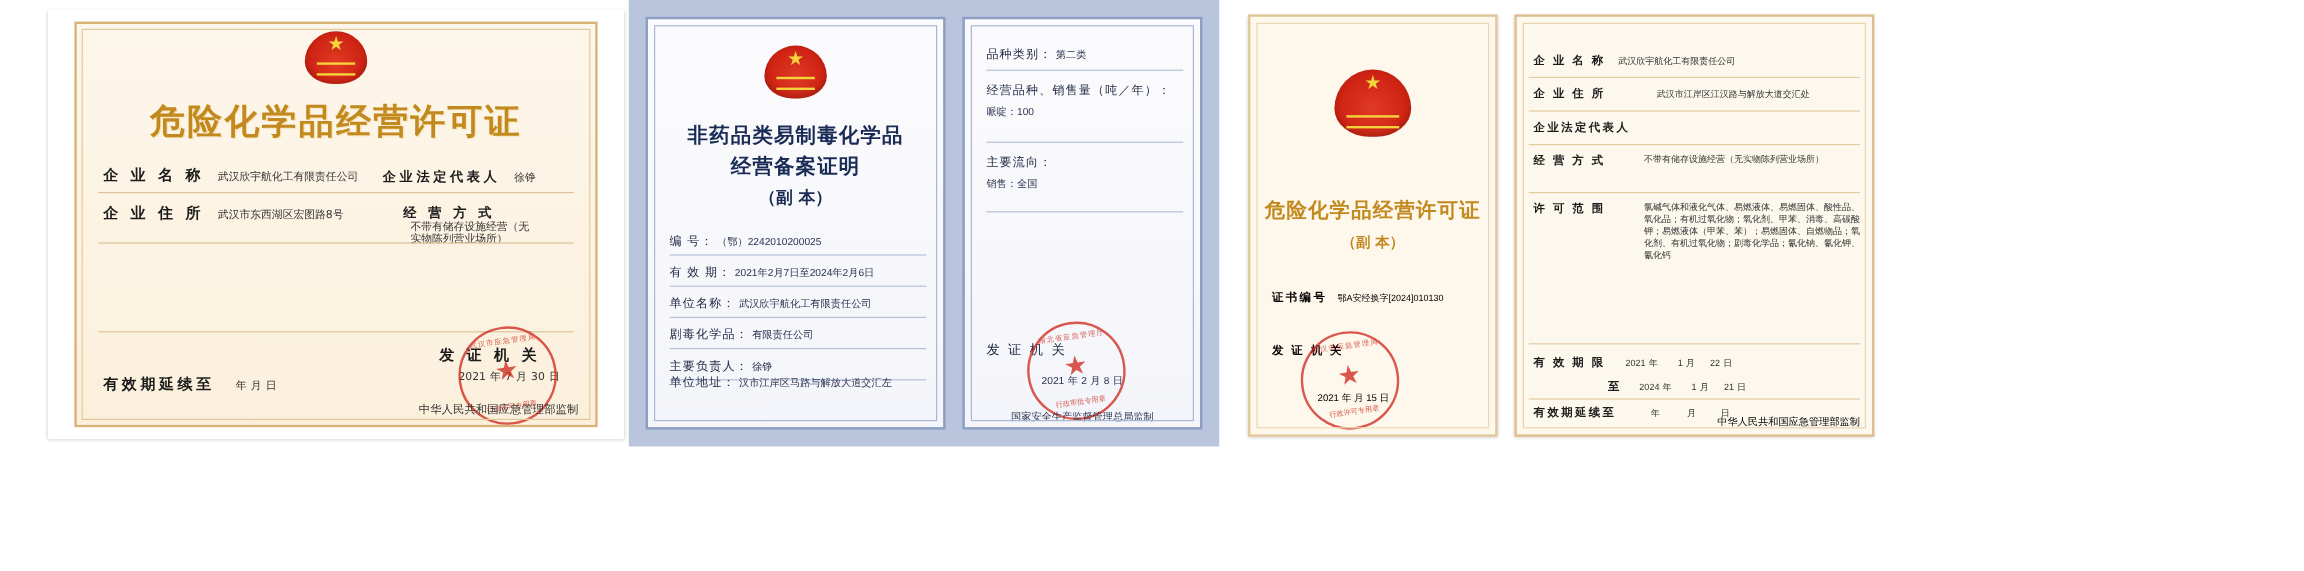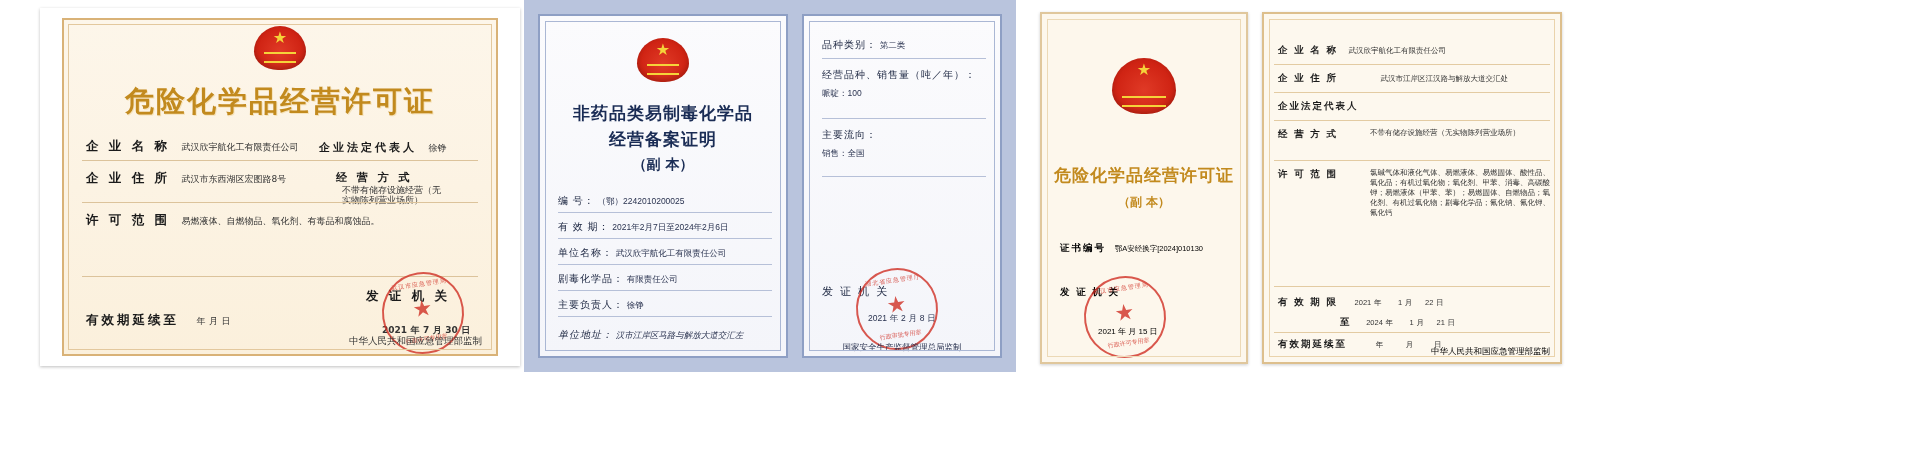--- a/index.html
+++ b/index.html
@@ -343,38 +343,34 @@
         <span class="lbl">企 业 住 所</span>
         <span class="val" style="margin-left:8px;">武汉市东西湖区宏图路8号</span>
       </div>
       <div class="row" style="left:272px; top:150px; width:180px;">
         <span class="lbl" style="font-size:11px;">经 营 方 式</span>
         <span class="val" style="margin-left:6px; display:inline-block; width:100px; vertical-align:top; line-height:10px;">不带有储存设施经营（无实物陈列营业场所）</span>
       </div>
 
       <div class="sep" style="left:18px; right:18px; top:182px;"></div>
 
-      <div class="row" style="left:22px; top:192px; right:18px;">
-        <span class="lbl">许 可 范 围</span>
-        <span class="val" style="margin-left:8px;">易燃液体、自燃物品、氧化剂、有毒品和腐蚀品。</span>
-      </div>
 
       <div class="sep" style="left:18px; right:18px; top:256px;"></div>
 
       <div class="row" style="left:302px; top:268px;">
         <span class="lbl">发 证 机 关</span>
       </div>
 
       <div class="row" style="left:22px; top:292px;">
         <span class="lbl">有效期延续至</span>
         <span class="val" style="margin-left:14px;">年</span>
         <span class="val">月</span>
         <span class="val">日</span>
       </div>
-      <div class="row" style="left:318px; top:302px;font-weight:bold;">
+      <div class="row" style="left:318px; top:286px;">
         <span class="val">2021</span>
         <span class="val">年</span>
         <span class="val">7</span>
         <span class="val">月</span>
         <span class="val">30</span>
         <span class="val">日</span>
       </div>
 
       <div class="seal" style="left:318px; top:252px;">
         <div class="sealtext">武汉市应急管理局</div>
@@ -420,21 +416,21 @@
         <span class="v">有限责任公司</span>
       </div>
       <div class="c2line" style="left:18px; right:14px; top:274px;"></div>
 
       <div class="c2row" style="top:282px;">
         <span class="k">主要负责人：</span>
         <span class="v">徐铮</span>
       </div>
       <div class="c2line" style="left:18px; right:14px; top:300px;"></div>
 
-      <div class="c2row" style="top:312px;font-style:italic;">
+      <div class="c2row" style="top:296px;">
         <span class="k">单位地址：</span>
         <span class="v">汉市江岸区马路与解放大道交汇左</span>
       </div>
     </div>
 
     <div class="page right">
       <div class="c2row" style="top:22px;">
         <span class="k">品种类别：</span>
         <span class="v">第二类</span>
       </div>

